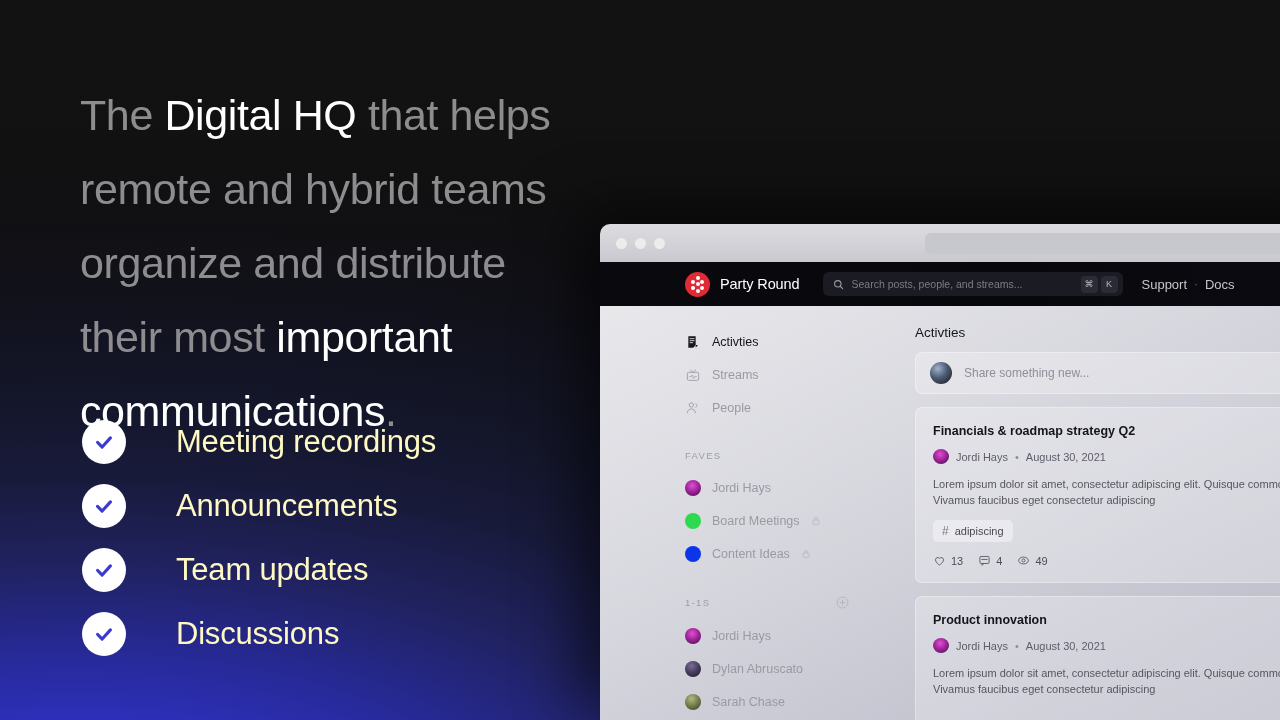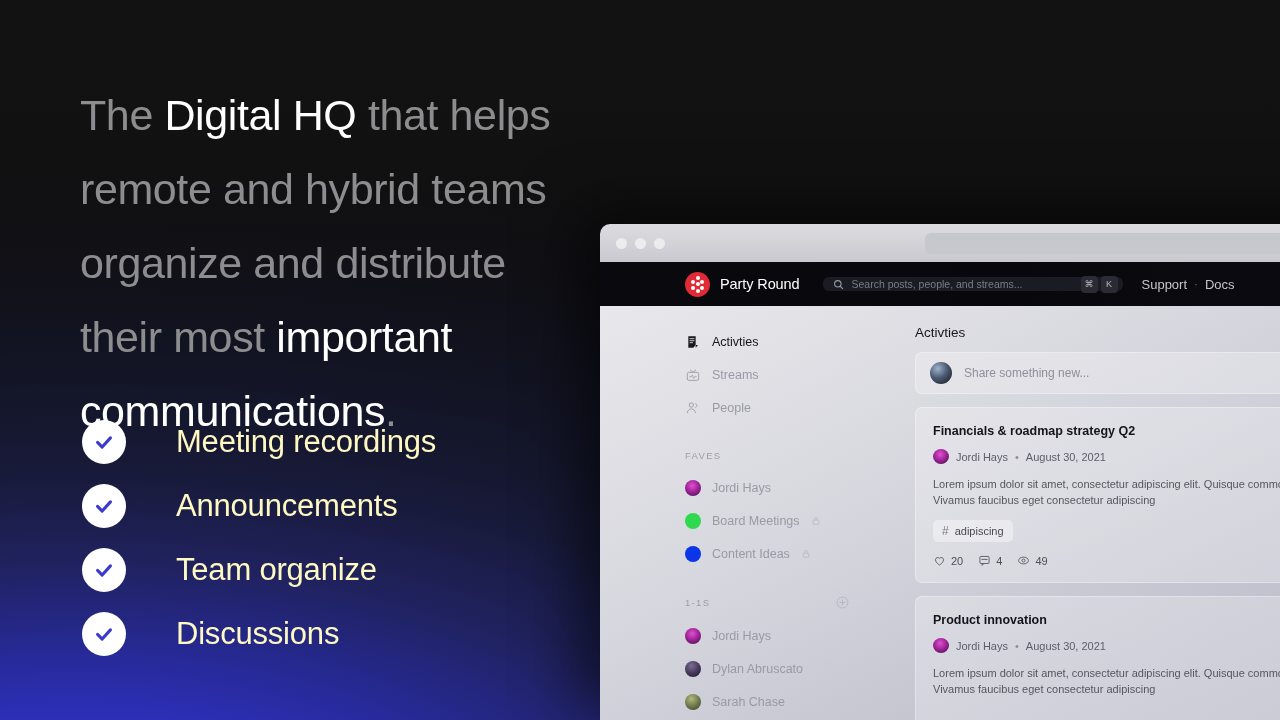--- a/index.html
+++ b/index.html
@@ -75,21 +75,21 @@
     width:25px; height:25px; border-radius:50%;
     background:#e02b37; position:relative; flex:0 0 25px;
   }
   #logo-mark i {
     position:absolute; width:4px; height:4px; border-radius:50%;
     background:#ffffff;
   }
   #brand-name { color:#fff; font-size:14.5px; font-weight:400; letter-spacing:-0.1px; }
 
   #search-box {
-    margin-left:23px; flex:0 0 300px; height:14px;
+    margin-left:23px; flex:0 0 300px; height:24px;
     background:#1b1b23; border-radius:6px;
     display:flex; align-items:center; padding:0 5px 0 10px; gap:8px;
   }
   #search-box .mag { width:11px; height:11px; flex:0 0 11px; }
   #search-input {
     flex:1 1 auto; border:0; background:transparent; outline:none;
     color:#cfcfd6; font-size:10.5px; font-family:"Liberation Sans", sans-serif;
   }
   #search-input::placeholder { color:#7c7c88; }
   .kbd-group { display:flex; gap:3px; flex:0 0 auto; }
@@ -204,21 +204,21 @@
       </span>
       <span class="feature-label">Announcements</span>
     </div>
 
     <div class="feature">
       <span class="check-circle">
         <svg viewBox="0 0 24 24" fill="none">
             <path d="M5 12.5 L10 17.5 L19 7.5" stroke="#3b3ccc" stroke-width="3.4" stroke-linecap="round" stroke-linejoin="round"></path>
           </svg>
       </span>
-      <span class="feature-label">Team organize</span>
+      <span class="feature-label">Team updates</span>
     </div>
 
     <div class="feature">
       <span class="check-circle">
         <svg viewBox="0 0 24 24" fill="none">
             <path d="M5 12.5 L10 17.5 L19 7.5" stroke="#3b3ccc" stroke-width="3.4" stroke-linecap="round" stroke-linejoin="round"></path>
           </svg>
       </span>
       <span class="feature-label">Discussions</span>
     </div>
@@ -372,21 +372,21 @@
         <div class="post-body">Lorem ipsum dolor sit amet, consectetur adipiscing elit. Quisque commodo interdum felis nec ultrices. Vivamus faucibus eget consectetur adipiscing</div>
         <div><span class="tag">
           <span class="hashglyph">#</span>
           <span>adipiscing</span>
         </span></div>
         <div class="stats">
           <span class="stat">
             <svg viewBox="0 0 24 24" fill="none">
               <path d="M12 20.5s-7.5-4.7-7.5-10A4.3 4.3 0 0 1 12 8a4.3 4.3 0 0 1 7.5 2.5c0 5.3-7.5 10-7.5 10z" stroke="#5a5a66" stroke-width="1.7" stroke-linejoin="round"></path>
             </svg>
-            <span>20</span>
+            <span>13</span>
           </span>
           <span class="stat">
             <svg viewBox="0 0 24 24" fill="none">
               <rect x="3.5" y="4.5" width="17" height="13" rx="2" stroke="#5a5a66" stroke-width="1.7"></rect>
               <path d="M7 10h10" stroke="#5a5a66" stroke-width="1.7" stroke-linecap="round"></path>
               <path d="M7.5 17.5 L7.5 21 L11 17.5" stroke="#5a5a66" stroke-width="1.7" stroke-linejoin="round"></path>
             </svg>
             <span>4</span>
           </span>
           <span class="stat">

